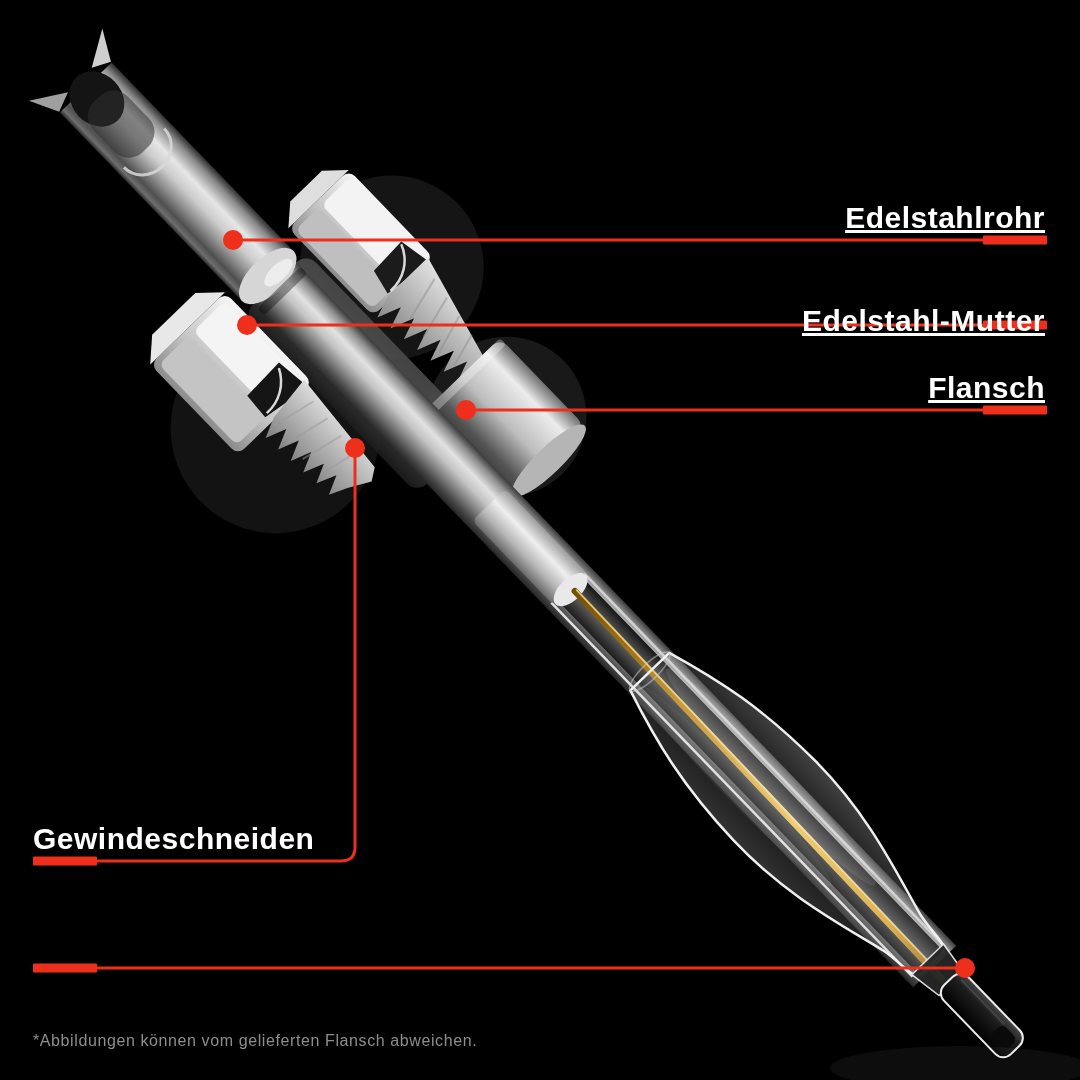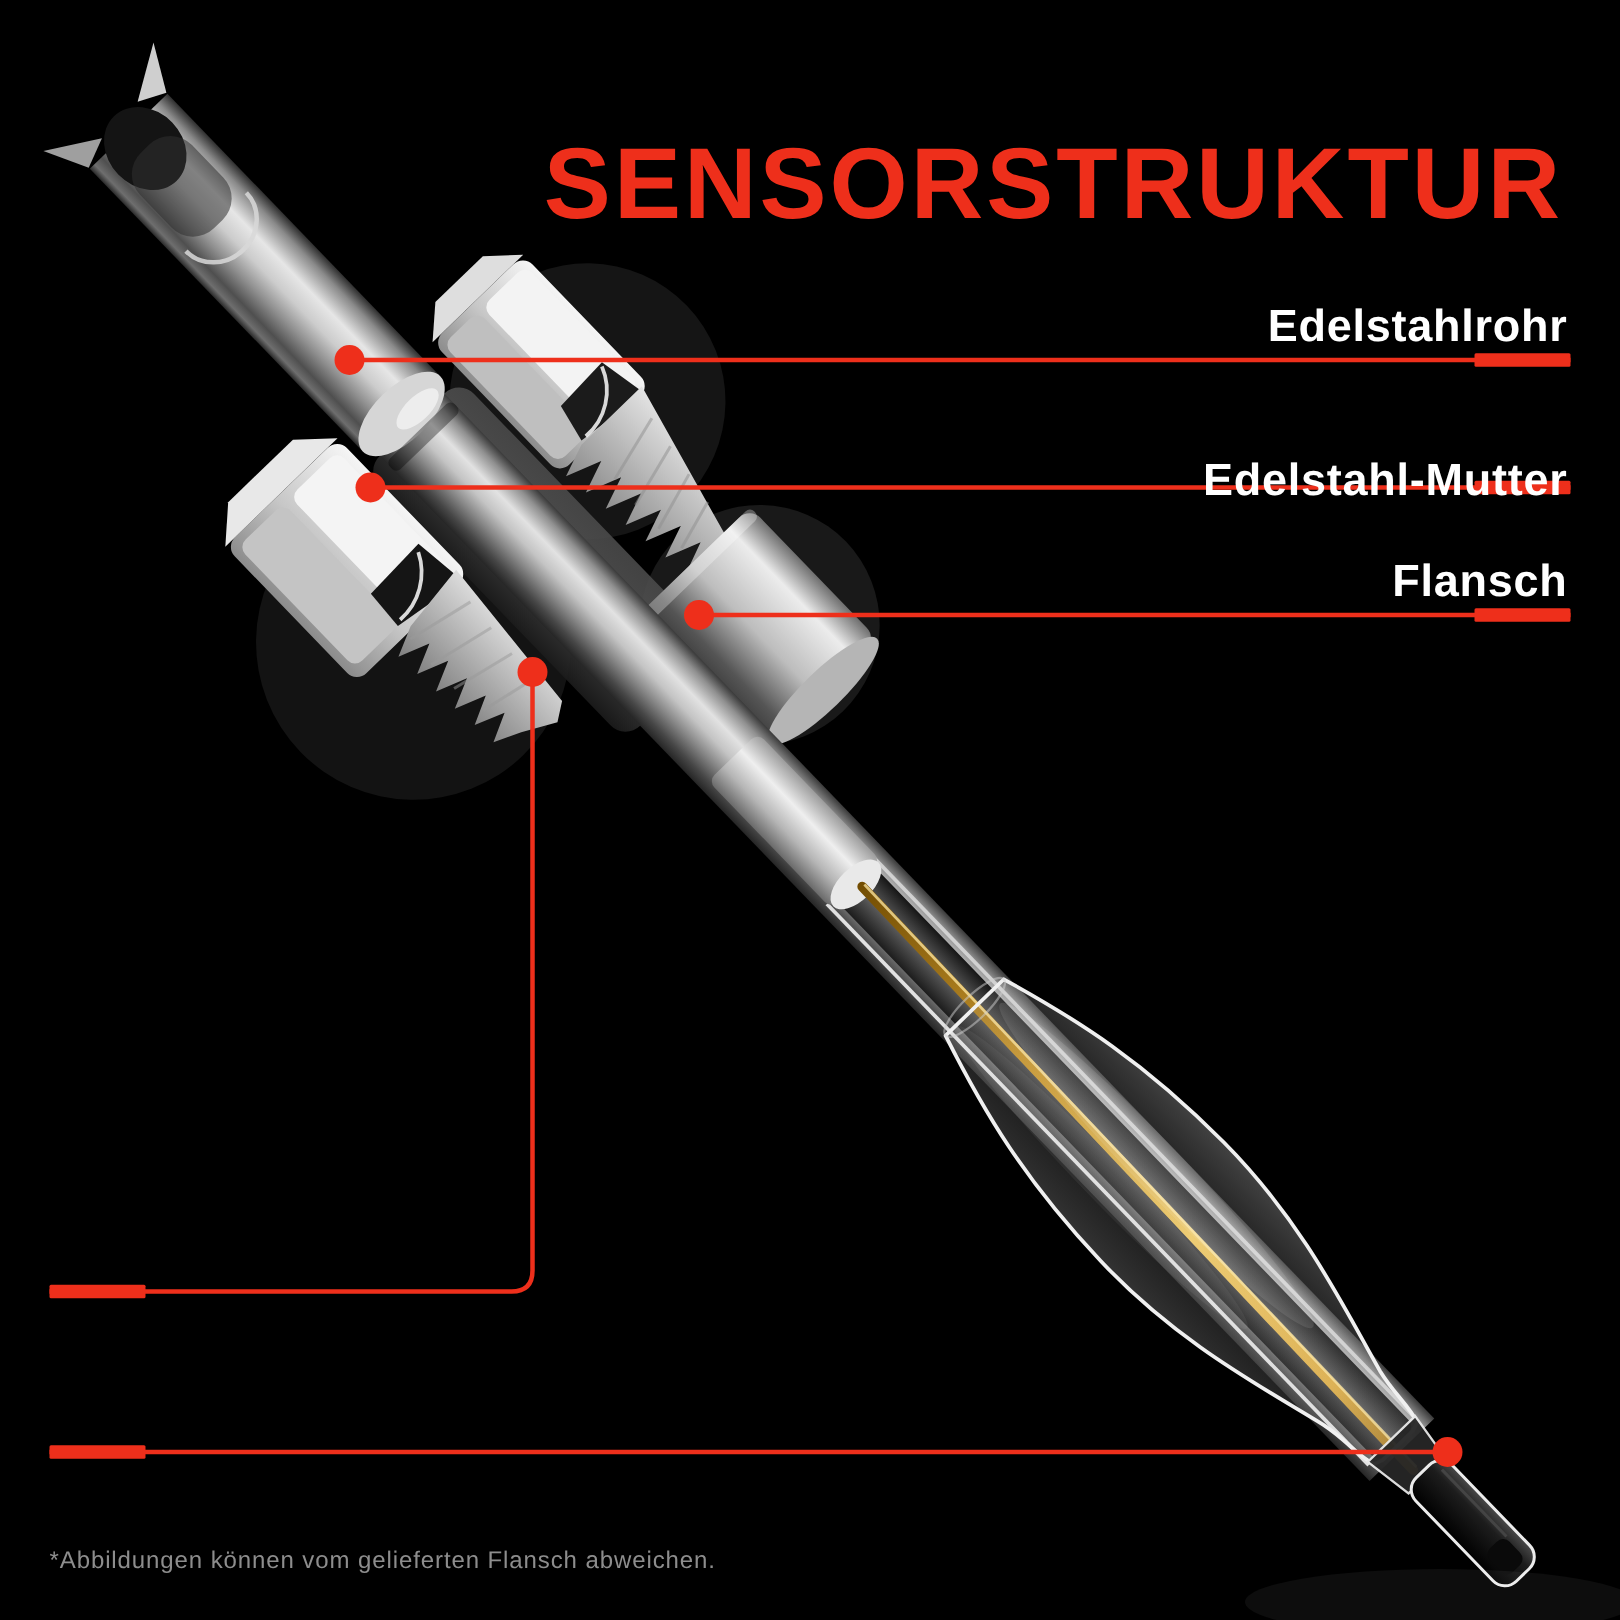--- a/index.html
+++ b/index.html
@@ -10,21 +10,21 @@
   .stage svg{position:absolute;left:0;top:0;}
   .page-title{
     position:absolute;top:84px;right:38px;
     font-size:67px;font-weight:bold;letter-spacing:2px;
     color:var(--accent,#ee2f1b);white-space:nowrap;
   }
   .callout-label{
     position:absolute;color:#ffffff;font-weight:bold;
     font-size:30px;letter-spacing:.5px;white-space:nowrap;
   }
-  .lbl-right{right:35px;text-align:left;}
+  .lbl-right{right:35px;text-align:left;text-decoration:underline;}
   .lbl-left{left:33px;}
   .lbl-edelstahlrohr{top:201px;}
   .lbl-mutter{top:304px;margin-left:16px;}
   .lbl-flansch{top:371px;}
   .lbl-gewinde{top:822px;}
   .lbl-fuehler{top:930px;}
   .footnote{
     position:absolute;left:33px;top:1032px;
     font-size:16px;letter-spacing:.6px;color:#8d8d8d;white-space:nowrap;
   }
@@ -223,20 +223,20 @@
       <rect class="callout-underline" x="33" y="856.5" width="64" height="9" rx="1"></rect>
       <circle class="callout-dot" cx="355" cy="448" r="10"></circle>
     </g>
     <g>
       <path class="callout-line" d="M 33 968 H 965"></path>
       <rect class="callout-underline" x="33" y="963.5" width="64" height="9" rx="1"></rect>
       <circle class="callout-dot" cx="965" cy="968" r="10"></circle>
     </g>
   </svg>
 
-  <div class="page-title">SENSORSTRUKTUR</div>
 
   <div class="callout-label lbl-right lbl-edelstahlrohr">Edelstahlrohr</div>
   <div class="callout-label lbl-right lbl-mutter">Edelstahl-Mutter</div>
   <div class="callout-label lbl-right lbl-flansch">Flansch</div>
+  <div class="callout-label lbl-left lbl-gewinde">Gewindeschneiden</div>
 
   <div class="footnote">*Abbildungen können vom gelieferten Flansch abweichen.</div>
 </div>
 
 </body></html>

